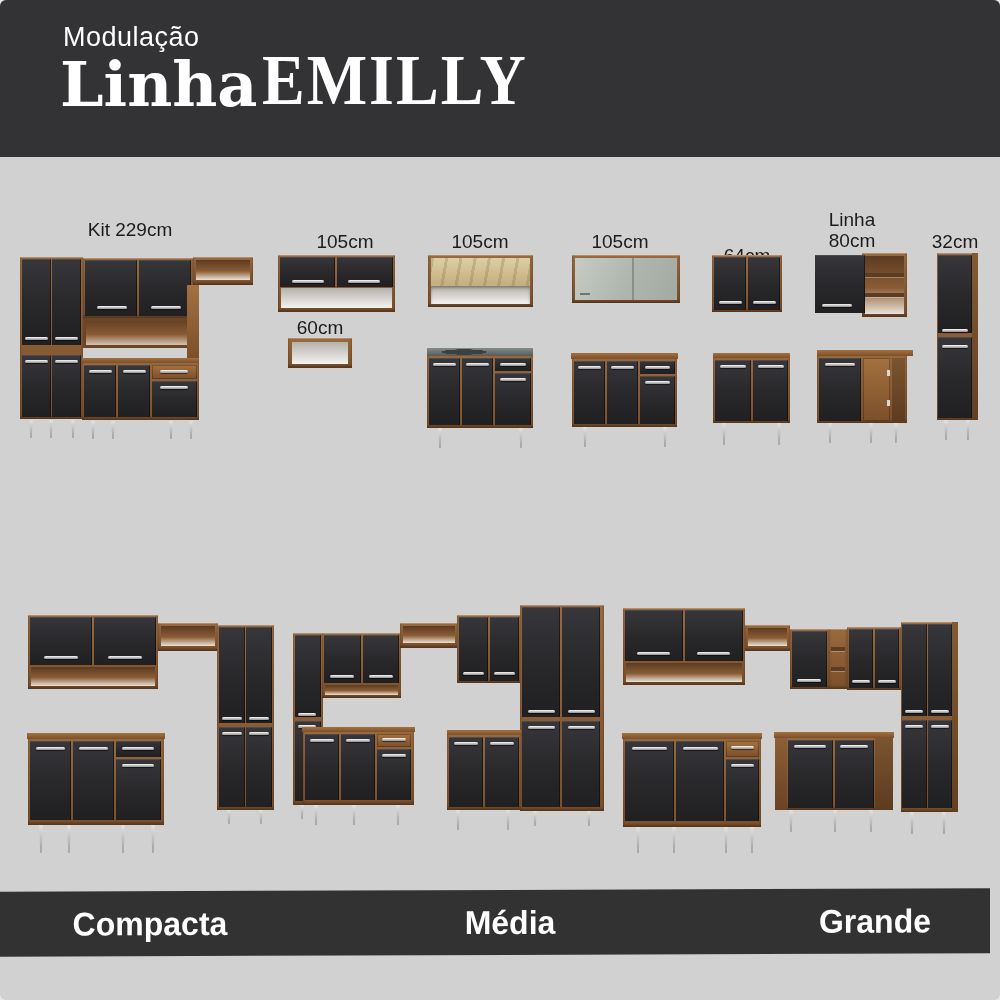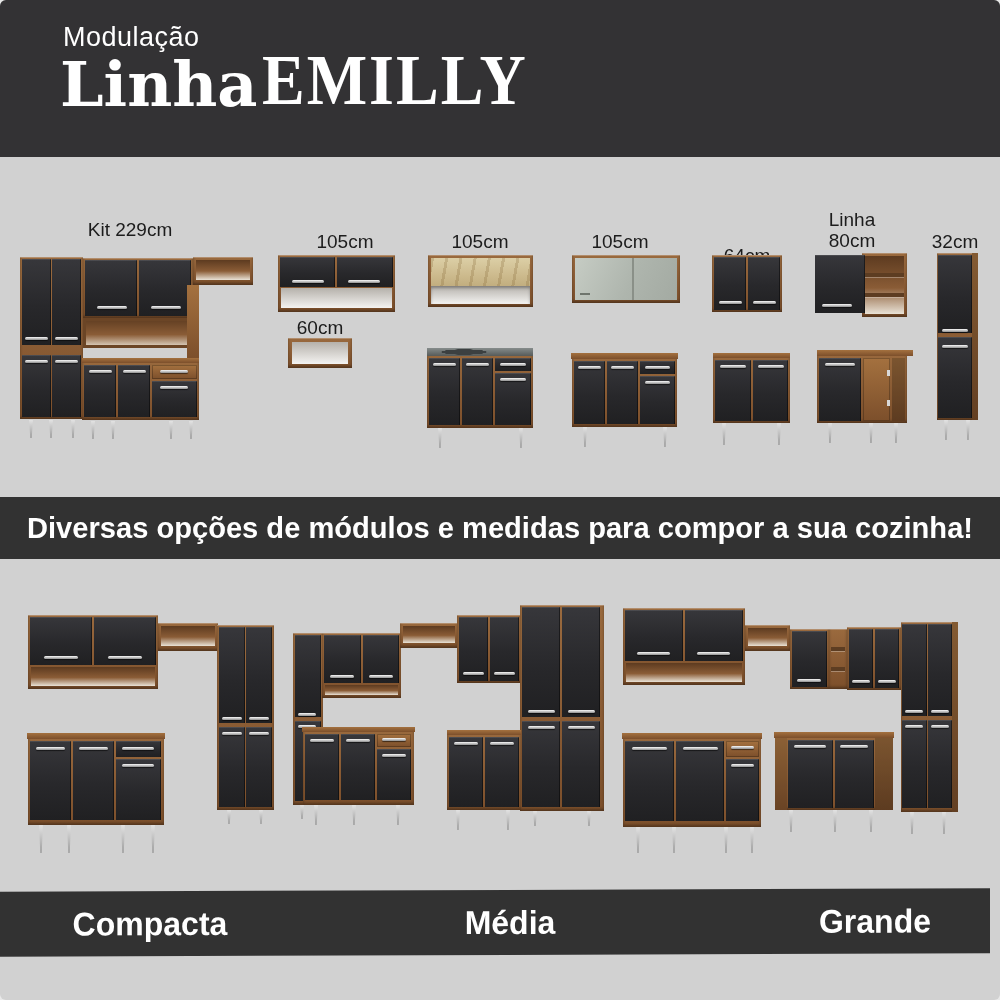--- a/index.html
+++ b/index.html
@@ -234,23 +234,20 @@
         <div class="door" style="left:1px;top:84px;width:34px;height:81px;"></div>
         <div class="hl" style="left:5px;top:76px;width:26px;"></div>
         <div class="hl" style="left:5px;top:92px;width:26px;"></div>
         <div class="woodflat" style="left:35px;top:0;width:6px;height:167px;filter:brightness(.8);"></div>
       </div>
       <div class="leg" style="left:943px;top:263px;height:20px;"></div>
       <div class="leg" style="left:965px;top:263px;height:20px;"></div>
     </div>
   </div>
 
-  <div class="band band-tagline">
-    <span>Diversas opções de módulos e medidas para compor a sua cozinha!</span>
-  </div>
 
   <div class="abs" style="left:0;top:559px;width:1000px;height:331px;">
 
     <div>
       <div class="wf" style="left:28px;top:56px;width:130px;height:74px;">
         <div class="door" style="left:2px;top:2px;width:62px;height:48px;"></div>
         <div class="door" style="left:66px;top:2px;width:62px;height:48px;"></div>
         <div class="hl" style="left:16px;top:41px;width:34px;"></div>
           <div class="hl" style="left:80px;top:41px;width:34px;"></div>
         <div class="openk" style="left:3px;top:52px;width:124px;height:19px;"></div>

